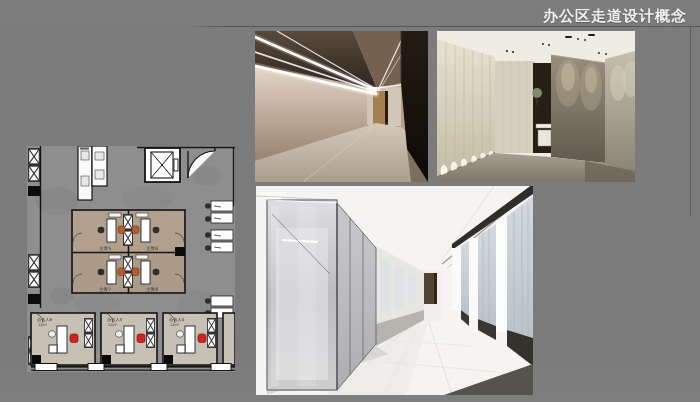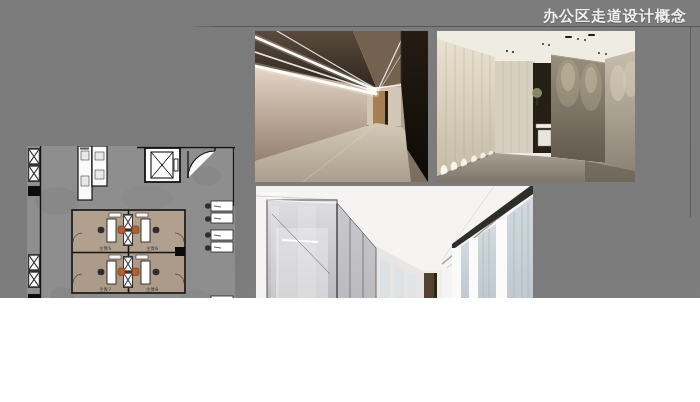--- a/index.html
+++ b/index.html
@@ -1,16 +1,16 @@
 <!DOCTYPE html>
 <html><head>
 <meta charset="utf-8">
 <style>
   html,body{margin:0;padding:0;}
-  .slide{position:relative;width:700px;height:298px;background:linear-gradient(180deg,#7c7c7c 0%,#7b7b7b 88%,#7e7e7e 100%);overflow:hidden;font-family:"DejaVu Sans",sans-serif;}
+  .slide{position:relative;width:700px;height:402px;background:linear-gradient(180deg,#7c7c7c 0%,#7b7b7b 88%,#7e7e7e 100%);overflow:hidden;font-family:"DejaVu Sans",sans-serif;}
   .title{position:absolute;top:7px;right:13px;font-size:15px;font-weight:bold;letter-spacing:1px;color:#f0f0f0;text-shadow:0 1px 1px rgba(0,0,0,.25);}
   .hrule{position:absolute;left:187px;top:26px;width:513px;height:1px;background:linear-gradient(90deg,rgba(90,90,90,0),#565656 6%,#565656);}
   .vrule{position:absolute;left:690px;top:26px;width:1px;height:191px;background:#5c5c5c;}
   .plan{position:absolute;left:27px;top:146px;}
   .photo1{position:absolute;left:255px;top:31px;}
   .photo2{position:absolute;left:437px;top:31px;}
   .photo3{position:absolute;left:256px;top:186px;}
   svg text{font-family:"DejaVu Sans",sans-serif;fill:#2c2c2c;}
 </style>
 </head>

